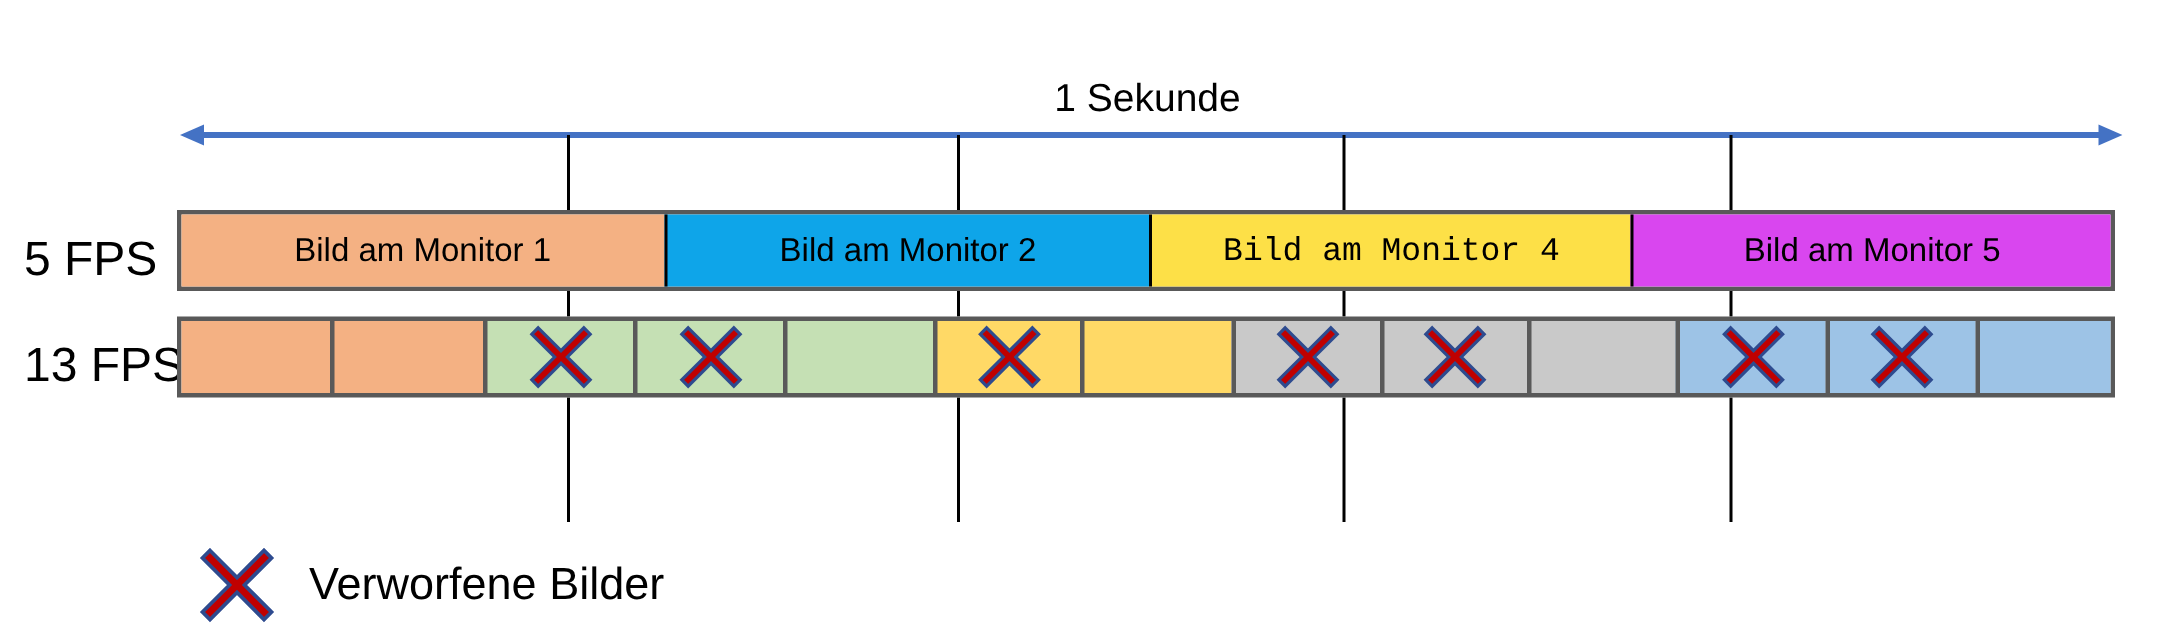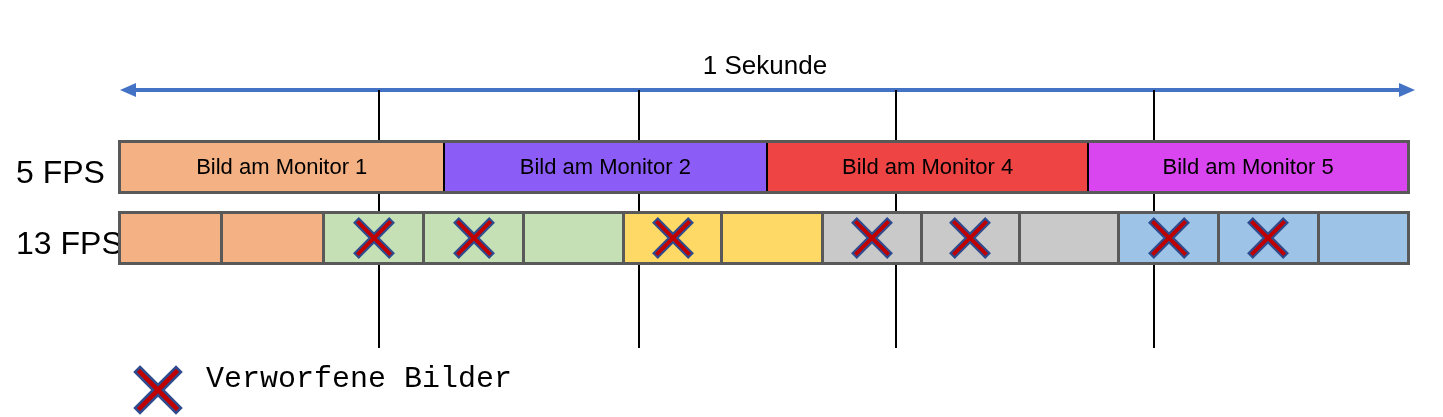--- a/index.html
+++ b/index.html
@@ -96,23 +96,22 @@
     height: 44px;
     pointer-events: none;
   }
 
   
   #legend {
     position: absolute;
     left: 132px;
     top: 336px;
     display: flex;
-    align-items: flex-start;
+    align-items: center;
     gap: 22px;
-    font-family: Liberation Mono, monospace;
   }
   #legend-x { width: 52px; height: 52px; flex: 0 0 auto; }
   #legend-text {
     font-size: 30px;
     color: #000000;
     white-space: nowrap;
     line-height: 1;
   }
 </style>
 </head>
@@ -135,24 +134,24 @@
       <div class="tick" style="left: 1153px; background: rgb(0, 0, 0);"></div>
     </div>
 
   <div class="row-label" id="label-5fps">5 FPS</div>
   <div class="row-label" id="label-13fps">13 FPS</div>
 
   <div class="bar" id="bar-5fps" style="border-color: rgb(89, 89, 89);">
       <div class="cell" style="background: rgb(244, 177, 131); flex: 260 0 0px;">
         <span>Bild am Monitor 1</span>
       </div>
-      <div class="cell" style="background: #8b5cf6; flex: 260 0 0px;">
+      <div class="cell" style="background: #0ea5e9; flex: 260 0 0px;">
         <span>Bild am Monitor 2</span>
       </div>
-      <div class="cell" style="background: #ef4444; flex: 258 0 0px;">
+      <div class="cell" style="background: #fde047; flex: 258 0 0px; font-family: Liberation Mono, monospace;">
         <span>Bild am Monitor 4</span>
       </div>
       <div class="cell" style="background: #d946ef; flex: 257 0 0px;">
         <span>Bild am Monitor 5</span>
       </div>
     </div>
   <div class="bar" id="bar-13fps" style="border-color: rgb(89, 89, 89);">
       <div class="cell" style="background: rgb(244, 177, 131); flex: 102 0 0px;"></div>
       <div class="cell" style="background: rgb(244, 177, 131); flex: 102 0 0px;"></div>
       <div class="cell" style="background: rgb(197, 224, 180); flex: 100 0 0px;">

